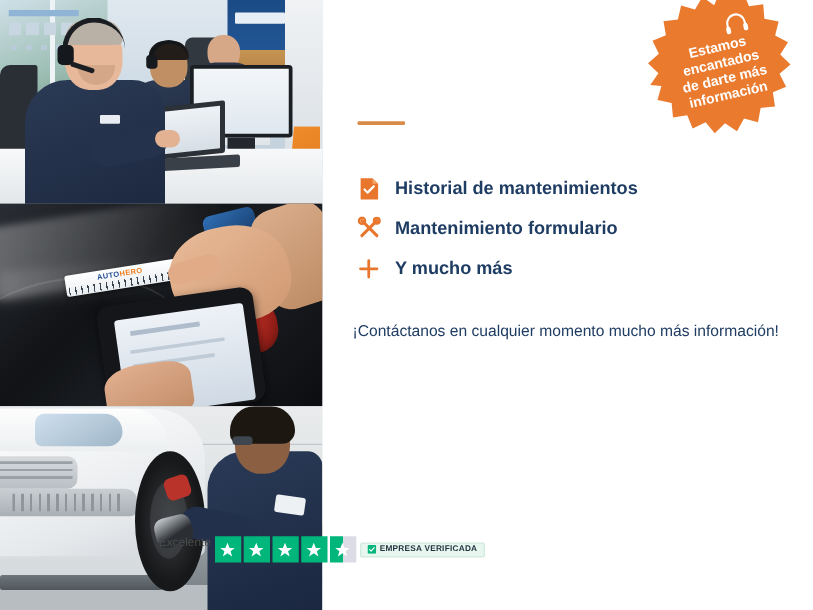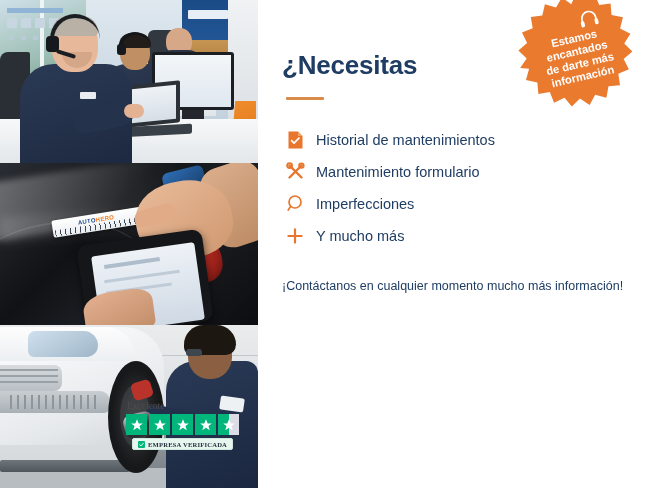--- a/index.html
+++ b/index.html
@@ -189,41 +189,41 @@
       background:#b9332b; border-radius:5px; transform:rotate(-18deg); }
   .p3-cab { position:absolute; right:2px; bottom:14px; width:62px; height:50px;
       background:linear-gradient(180deg,#9ba2a8,#777e84); }
 
   
   .content { position:relative; flex:1; height:488px; background:#fff; padding:50px 24px 0 24px; }
 
   .headline { color:#1f3d63; font-size:26px; line-height:1.18; font-weight:700; letter-spacing:-.2px; }
   .divider { width:38px; height:3px; background:#d98b4a; margin:16px 0 0 4px; border-radius:1px; }
 
-  .features { margin-top:24px; }
+  .features { margin-top:35px;font-weight:bold; }
   .feature { display:flex; align-items:center; height:32px; }
   .feature .ic { width:26px; min-width:26px; display:flex; align-items:center; justify-content:center; }
   .feature .ftxt { color:#1f3d63; font-size:14.5px; margin-left:8px; }
 
   .contact { margin-top:24px; color:#1f3d63; font-size:12.5px; line-height:1.65; }
 
   
   .badge { position:absolute; right:10px; top:-12px; width:126px; height:126px; }
   .badge svg { position:absolute; inset:0; }
   .badge-inner { position:absolute; inset:0; display:flex; flex-direction:column;
       align-items:center; justify-content:center; transform:rotate(-13deg); padding-top:14px; }
   .badge-txt { color:#fff; font-weight:700; font-size:11.2px; line-height:1.18; text-align:center;
       width:92px; }
   .badge-icon { position:absolute; top:24px; left:50%; transform:translateX(-50%) rotate(-13deg); }
 
   
   .tp { position:absolute; left:126px; bottom:38px; display:flex; align-items:flex-end; gap:10px; }
   .tp-logo { display:flex; align-items:center; gap:4px; padding-bottom:9px; }
   .tp-name { font-size:20px; font-weight:700; color:#191919; letter-spacing:-.4px; }
-  .tp-right { display:flex; flex-direction:column; align-items:center; gap:3px;font-family:Liberation Serif, serif; }
+  .tp-right { display:flex; flex-direction:row; align-items:center; gap:3px; }
   .tp-excel { font-size:9.5px; color:#4b4b4b; align-self:flex-start; margin-left:1px; }
   .tp-stars { display:flex; gap:2px; }
   .tp-star { width:21px; height:21px; background:#00b67a; display:flex; align-items:center; justify-content:center; }
   .tp-star.half { background:linear-gradient(90deg,#00b67a 50%,#dcdce6 50%); }
   .tp-verified { display:flex; align-items:center; gap:3px; background:#e7f6ef;
       border:1px solid #cfe9dd; border-radius:2px; padding:1.5px 5px; }
   .tp-vtxt { font-size:6.6px; font-weight:700; color:#23343f; letter-spacing:.2px; }
 </style>
 </head>
 <body>
@@ -323,21 +323,21 @@
       <div class="p3-mech-arm"></div>
       <div class="p3-glove2"></div>
       <div class="p3-glove"></div>
     </div>
 
   </div>
 
   <div class="content">
 
     <h1 class="headline">
-      <span>¿Necesitas</span><br>
+      <br>
     </h1>
     <div class="divider"></div>
 
     <div class="badge">
       <svg viewBox="0 0 126 126">
         <path d="M63 3 l7.5 8.6 10.3-5.4 4.4 10.8 11.4-1.6 0.9 11.5 11.4 2.3-2.8 11.2 10.3 5.4-6.2 9.7 8.2 8.1-8.8 7.4 5.3 10.3-10.6 4.5 1.7 11.4-11.5 1.1-2.1 11.4-11.2-3-5.6 10.2-9.6-6.4-8.2 8.1-7.3-8.9-10.4 5.1-4.3-10.7-11.4 1.8-1.1-11.5-11.3-2.5 3.1-11.1L6.2 80l6.5-9.5-8.3-8 8.7-7.6-5.1-10.4 10.7-4.3-1.9-11.3 11.5-1.3 2.6-11.3 11.1 3.2 5.9-10 9.4 6.7z" fill="#ea7a2e"></path>
       </svg>
       <span class="badge-icon">
         <svg width="20" height="17" viewBox="0 0 20 17">
           <path d="M3 12 V9 a7 7 0 0 1 14 0 v3" fill="none" stroke="#ffffff" stroke-width="1.7" stroke-linecap="round"></path>
@@ -375,29 +375,20 @@
               <line x1="3.5" y1="3.5" x2="15.5" y2="15.5"></line>
               <line x1="15.5" y1="3.5" x2="3.5" y2="15.5"></line>
             </g>
             <circle cx="3.6" cy="3.6" r="2.4" fill="none" stroke="#e8762c" stroke-width="2"></circle>
             <circle cx="15.4" cy="3.6" r="2.2" fill="none" stroke="#e8762c" stroke-width="2"></circle>
           </svg>
         </span>
         <span class="ftxt">Mantenimiento formulario</span>
       </div>
 
-      <div class="feature">
-        <span class="ic">
-          <svg width="19" height="19" viewBox="0 0 19 19">
-            <circle cx="9" cy="8" r="6" fill="none" stroke="#e8762c" stroke-width="1.7"></circle>
-            <line x1="4.6" y1="12.6" x2="2.2" y2="16" stroke="#e8762c" stroke-width="1.7" stroke-linecap="round"></line>
-          </svg>
-        </span>
-        <span class="ftxt">Imperfecciones</span>
-      </div>
 
 
       <div class="feature">
         <span class="ic">
           <svg width="18" height="18" viewBox="0 0 18 18">
             <g stroke="#e8762c" stroke-width="2.2" stroke-linecap="round">
               <line x1="9" y1="2.4" x2="9" y2="15.6"></line>
               <line x1="2.4" y1="9" x2="15.6" y2="9"></line>
             </g>
           </svg>

